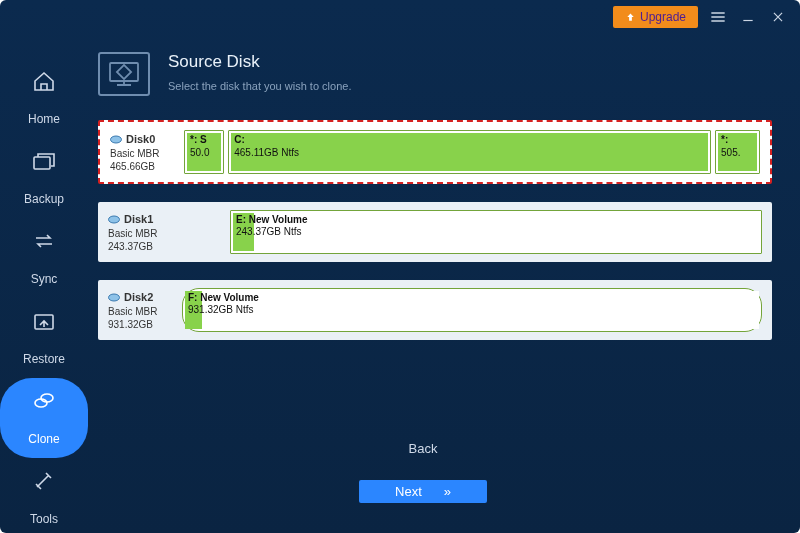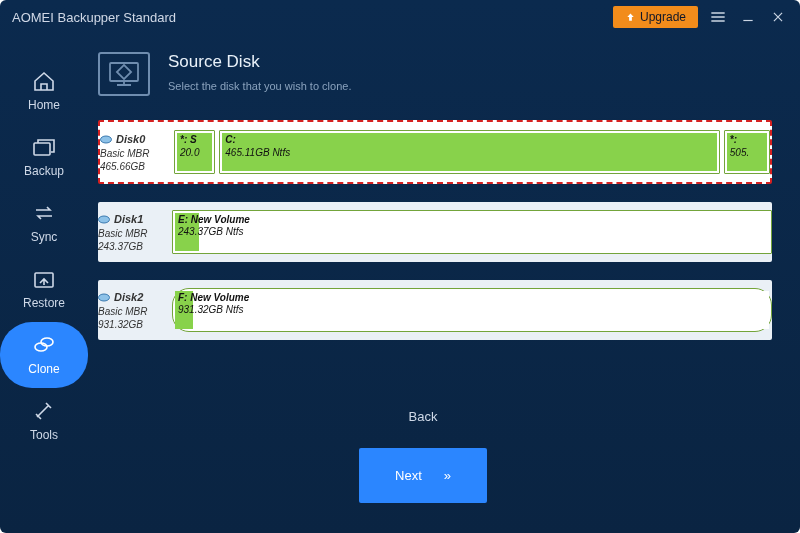--- a/index.html
+++ b/index.html
@@ -1,56 +1,55 @@
 <!DOCTYPE html>
 <html><head>
 <meta charset="utf-8">
 <style>
 * { margin: 0; padding: 0; box-sizing: border-box; font-family: "Segoe UI", Arial, sans-serif; }
 body { width: 800px; height: 533px; overflow: hidden; background: #fff; }
 .app-window { width: 800px; height: 533px; background: linear-gradient(180deg, #0b2a4e 0%, #0a2442 100%); color: #e8eef6; display: flex; flex-direction: column; border-radius: 6px; }
 .titlebar { height: 34px; display: flex; align-items: center; padding: 0 12px; gap: 10px; }
 .titlebar .title { font-size: 13px; color: #d0d8e6; }
 .titlebar .spacer { flex: 1; }
-.upgrade-btn { background: #f28c1b; color: #0f172a; font-size: 12px; padding: 4px 12px; border-radius: 2px; display: flex; align-items: center; gap: 4px; cursor: pointer; }
+.upgrade-btn { background: #f28c1b; color: #4c1d95; font-size: 12px; padding: 4px 12px; border-radius: 2px; display: flex; align-items: center; gap: 4px; cursor: pointer; }
 .win-btn { width: 20px; height: 20px; display: flex; align-items: center; justify-content: center; color: #cbd6e4; cursor: pointer; font-size: 14px; }
 .body-row { flex: 1; display: flex; min-height: 0; }
 .sidebar { width: 88px; display: flex; flex-direction: column; padding-top: 24px; }
-.sidebar-item { display: flex; flex-direction: column; align-items: center; gap: 6px; padding: 12px 0; color: #cfd9e8; font-size: 12px; cursor: pointer; }
+.sidebar-item { display: flex; flex-direction: column; align-items: center; gap: 20px; padding: 12px 0; color: #cfd9e8; font-size: 12px; cursor: pointer; }
 .sidebar-item.active { background: #2b86ff; color: #fff; border-radius: 32px; }
 .sidebar-item .icon { width: 24px; height: 22px; display: flex; align-items: center; justify-content: center; }
 .main { flex: 1; padding: 18px 28px 14px 10px; display: flex; flex-direction: column; min-height: 0; }
 .header-row { display: flex; align-items: flex-start; gap: 18px; margin-bottom: 24px; }
 .header-icon { width: 52px; height: 44px; border: 2px solid #6f8daf; color: #6f8daf; display: flex; align-items: center; justify-content: center; border-radius: 3px; }
 .header-texts .h1 { font-size: 17px; color: #e9f1f9; font-weight: 400; margin-bottom: 1px; }
 .header-texts .sub { font-size: 11px; color: #8aa2bd; margin-top: 8px; }
 .disk-list { flex: 1; display: flex; flex-direction: column; gap: 18px; }
-.disk-card { background: #eaf0f6; color: #222; border-radius: 2px; padding: 8px 0; display: flex; gap: 10px; cursor: pointer; font-style: italic; }
+.disk-card { background: #eaf0f6; color: #222; border-radius: 2px; padding: 8px 10px; display: flex; gap: 10px; cursor: pointer; }
 .disk-card.selected { border: 2px dashed #d62020; background: #fff; }
 .disk-meta { width: 64px; font-size: 10px; color: #333; line-height: 1.35; padding-top: 2px; }
 .disk-meta .disk-name { font-weight: 700; font-size: 11px; display: flex; align-items: center; gap: 4px; }
 .disk-meta .disk-icon { width: 12px; height: 9px; display: inline-block; }
 .part-row { flex: 1; display: flex; gap: 4px; overflow: hidden; }
 .partition { border: 1px solid #73a43a; border-radius: 1px; padding: 3px 5px 2px 5px; font-size: 10px; line-height: 1.25; color: #111; background: #fff; position: relative; display: flex; flex-direction: column; }
 .partition .fill { position: absolute; inset: 2px; background: #88d24b; z-index: 0; }
 .partition .partial-fill { background: linear-gradient(to right, #88d24b var(--used,100%), #fff var(--used,100%)); }
 .partition .pt { position: relative; z-index: 1; white-space: nowrap; overflow: hidden; }
 .partition .pt.b { font-weight: 700; }
 .footer { display: flex; justify-content: flex-end; align-items: center; gap: 24px; padding: 14px 24px 16px 0; flex-direction: column; }
 .footer .back-btn { color: #cfd9e8; font-size: 13px; cursor: pointer; }
-.next-btn { background: #2b86ff; color: #fff; padding: 20px 36px; font-size: 13px; border-radius: 2px; cursor: pointer; display: flex; align-items: center; gap: 22px; }
+.next-btn { background: #2b86ff; color: #fff; padding: 4px 36px; font-size: 13px; border-radius: 2px; cursor: pointer; display: flex; align-items: center; gap: 22px; }
 svg { display: block; }
 </style>
 </head>
 <body>
 
 <div class="app-window">
 
   <div class="titlebar">
-    <span class="title">AOMEI Backupper Standard</span>
     <div class="spacer"></div>
     <div class="upgrade-btn">
       <span>
         <svg width="11" height="11" viewBox="0 0 24 24">
             <path fill="#fff" d="M12 3l7 8h-4v8h-6v-8H5l7-8z"></path>
           </svg>
       </span>
       <span>Upgrade</span>
     </div>
     <div class="win-btn">
@@ -153,21 +152,21 @@
                 </span>
                 <span>Disk0</span>
               </div>
               <div>Basic MBR</div>
               <div>465.66GB</div>
             </div>
             <div class="part-row">
               <div class="partition" style="flex: 0.06 1 0px;">
                 <div class="fill" style="--used: 100%;"></div>
                 <div class="pt b">*: S</div>
-                <div class="pt">20.0</div>
+                <div class="pt">50.0</div>
               </div>
               <div class="partition" style="flex: 1 1 0px;">
                 <div class="fill" style="--used: 100%;"></div>
                 <div class="pt b">C:</div>
                 <div class="pt">465.11GB Ntfs</div>
               </div>
               <div class="partition" style="flex: 0.07 1 0px;">
                 <div class="fill" style="--used: 100%;"></div>
                 <div class="pt b">*:</div>
                 <div class="pt">505.</div>
@@ -181,21 +180,21 @@
                   <svg width="12" height="9" viewBox="0 0 12 9">
                     <ellipse cx="6" cy="4.5" rx="5.5" ry="3.5" fill="#8ec2e8" stroke="#3b7ab0"></ellipse>
                   </svg>
                 </span>
                 <span>Disk1</span>
               </div>
               <div>Basic MBR</div>
               <div>243.37GB</div>
             </div>
             <div class="part-row">
-              <div class="partition" style="flex: 1 1 0px;">
+              <div class="partition" style="flex: 1 1 0px; margin-left: 48px;">
                 <div class="fill partial-fill" style="--used: 4%;"></div>
                 <div class="pt b">E: New Volume</div>
                 <div class="pt">243.37GB Ntfs</div>
               </div>
             </div>
           </div>
           <div class="disk-card">
             <div class="disk-meta">
               <div class="disk-name">
                 <span class="disk-icon">

